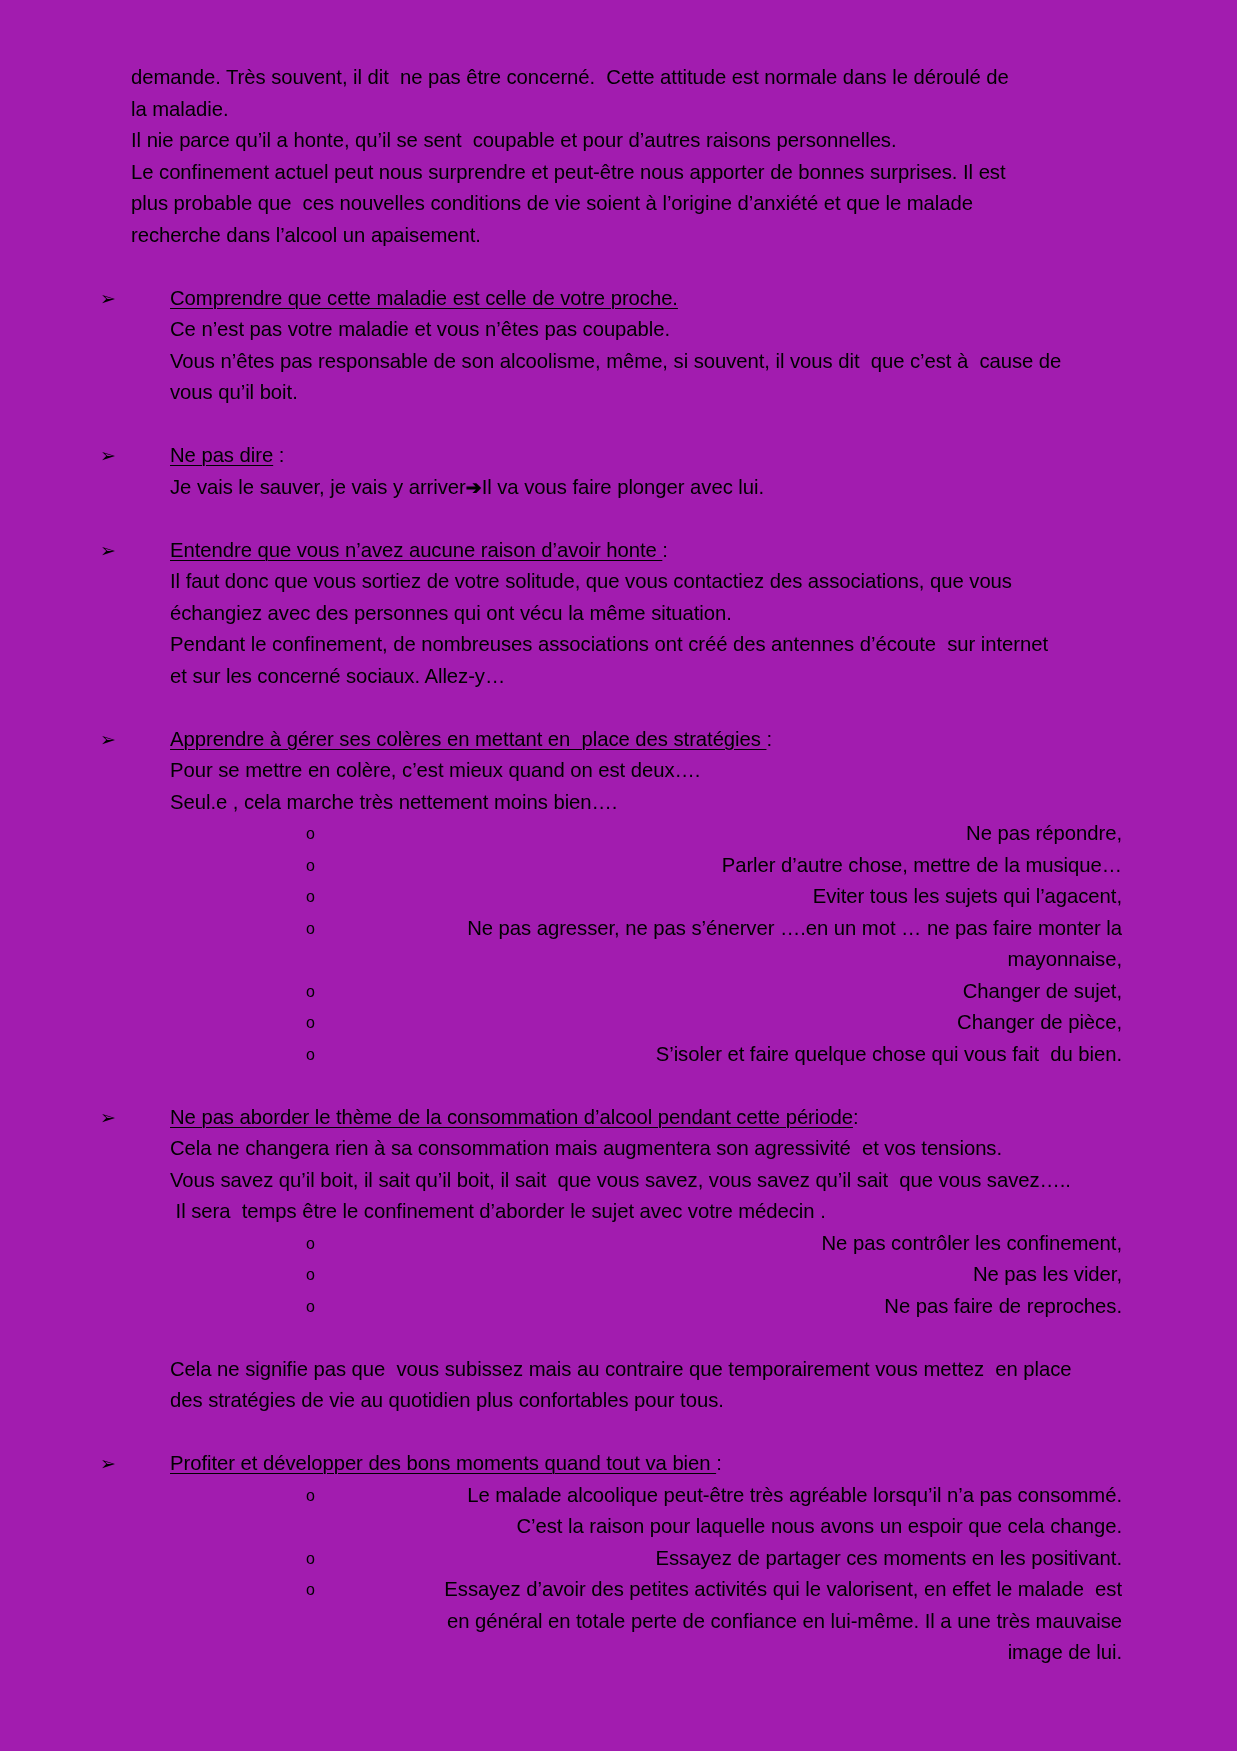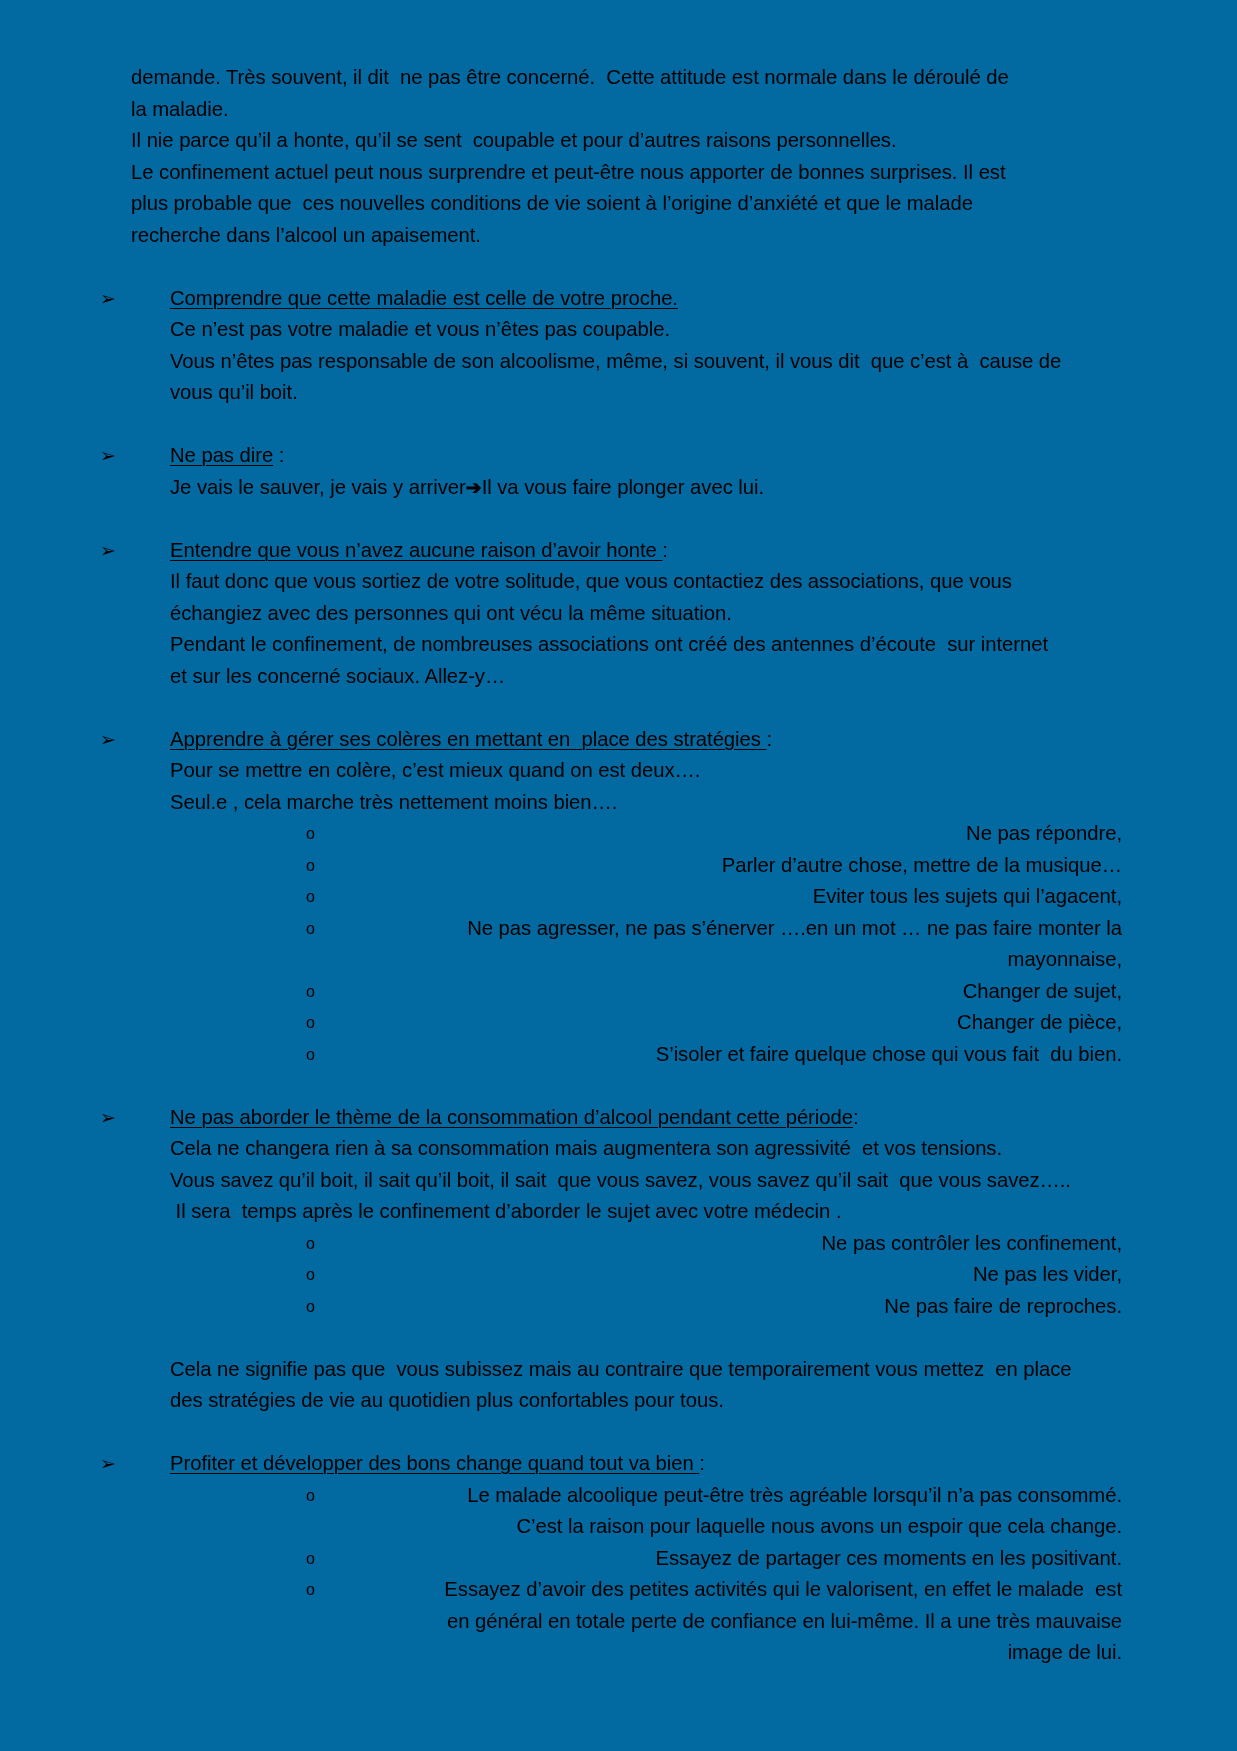--- a/index.html
+++ b/index.html
@@ -9,21 +9,21 @@
     background: #ffffff;
   }
   body {
     font-family: "Liberation Sans", sans-serif;
     color: #000000;
   }
   .page {
     position: relative;
     width: 1237px;
     height: 1751px;
-    background: #0369a1;
+    background: #a21caf;
     overflow: hidden;
     box-sizing: border-box;
     padding: 62px 115px 40px 131px;
   }
   .doc-body {
     font-size: 20.3px;
     line-height: 31.5px;
     letter-spacing: -0.05px;
   }
 
@@ -189,21 +189,21 @@
       </li>
     </ul>
 
     <span class="gap"></span>
 
     <div class="bullet1">
       <span class="marker">➢</span>
       <span class="ln"><span class="heading">Ne pas aborder le thème de la consommation d’alcool pendant cette période</span><span class="after-heading">:</span></span>
       <span class="ln">Cela ne changera rien à sa consommation mais augmentera son agressivité  et vos tensions.</span>
       <span class="ln">Vous savez qu’il boit, il sait qu’il boit, il sait  que vous savez, vous savez qu’il sait  que vous savez…..</span>
-      <span class="ln"> Il sera  temps après le confinement d’aborder le sujet avec votre médecin .</span>
+      <span class="ln"> Il sera  temps être le confinement d’aborder le sujet avec votre médecin .</span>
     </div>
     <ul class="sublist">
       <li>
         <span class="marker-o">o</span>
         <span class="txt">Ne pas contrôler les confinement,</span>
       </li>
       <li>
         <span class="marker-o">o</span>
         <span class="txt">Ne pas les vider,</span>
       </li>
@@ -217,21 +217,21 @@
 
     <div class="bullet1">
       <span class="ln">Cela ne signifie pas que  vous subissez mais au contraire que temporairement vous mettez  en place</span>
       <span class="ln">des stratégies de vie au quotidien plus confortables pour tous.</span>
     </div>
 
     <span class="gap"></span>
 
     <div class="bullet1">
       <span class="marker">➢</span>
-      <span class="ln"><span class="heading">Profiter et développer des bons change quand tout va bien </span><span class="after-heading">:</span></span>
+      <span class="ln"><span class="heading">Profiter et développer des bons moments quand tout va bien </span><span class="after-heading">:</span></span>
     </div>
     <ul class="sublist">
       <li>
         <span class="marker-o">o</span>
         <span class="txt"><span>Le malade alcoolique peut-être très agréable lorsqu’il n’a pas consommé.</span><span class="cont">C’est la raison pour laquelle nous avons un espoir que cela change.</span></span>
       </li>
       <li>
         <span class="marker-o">o</span>
         <span class="txt">Essayez de partager ces moments en les positivant.</span>
       </li>

